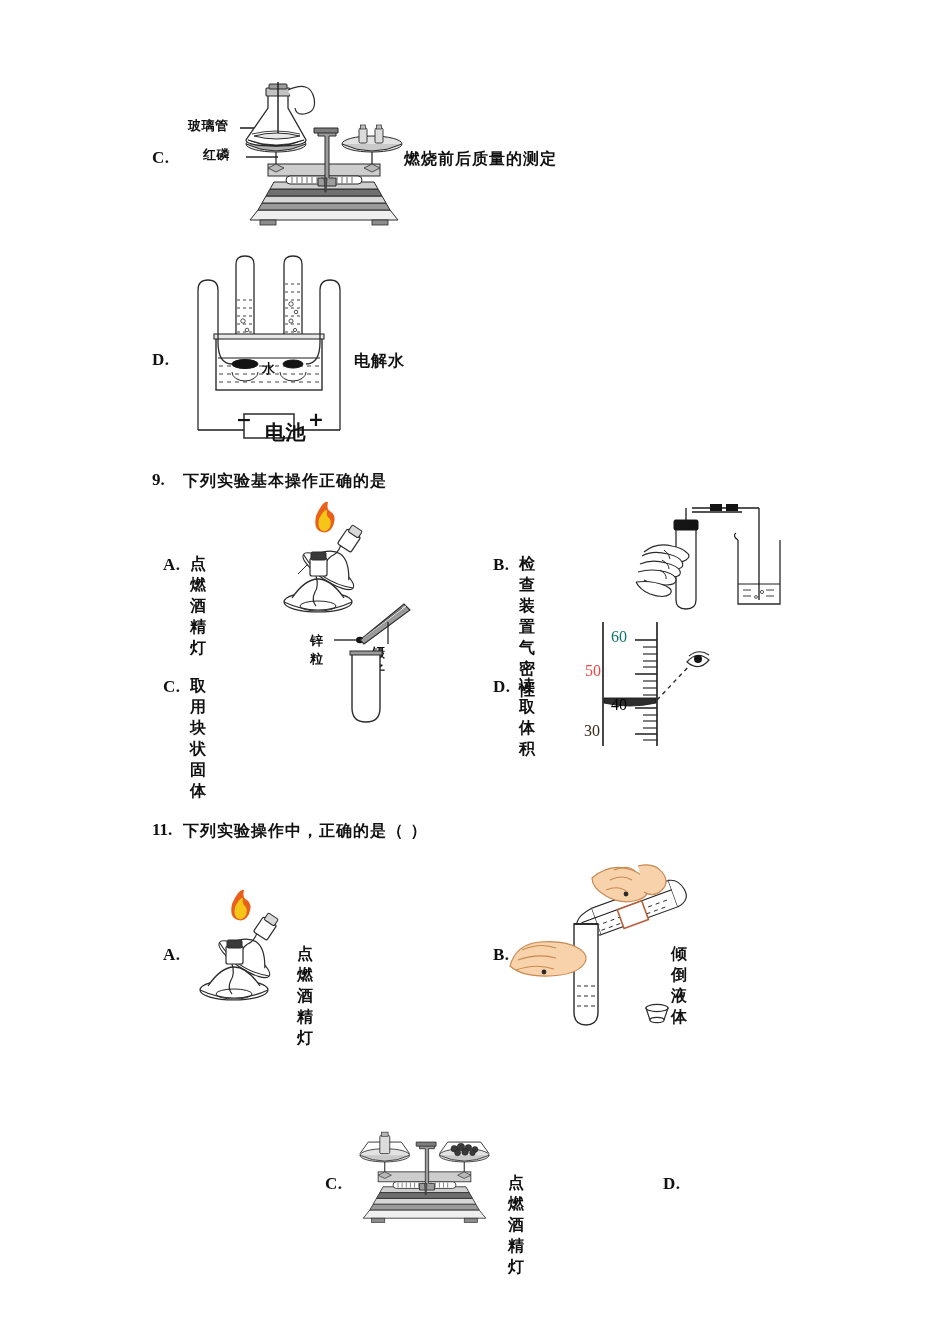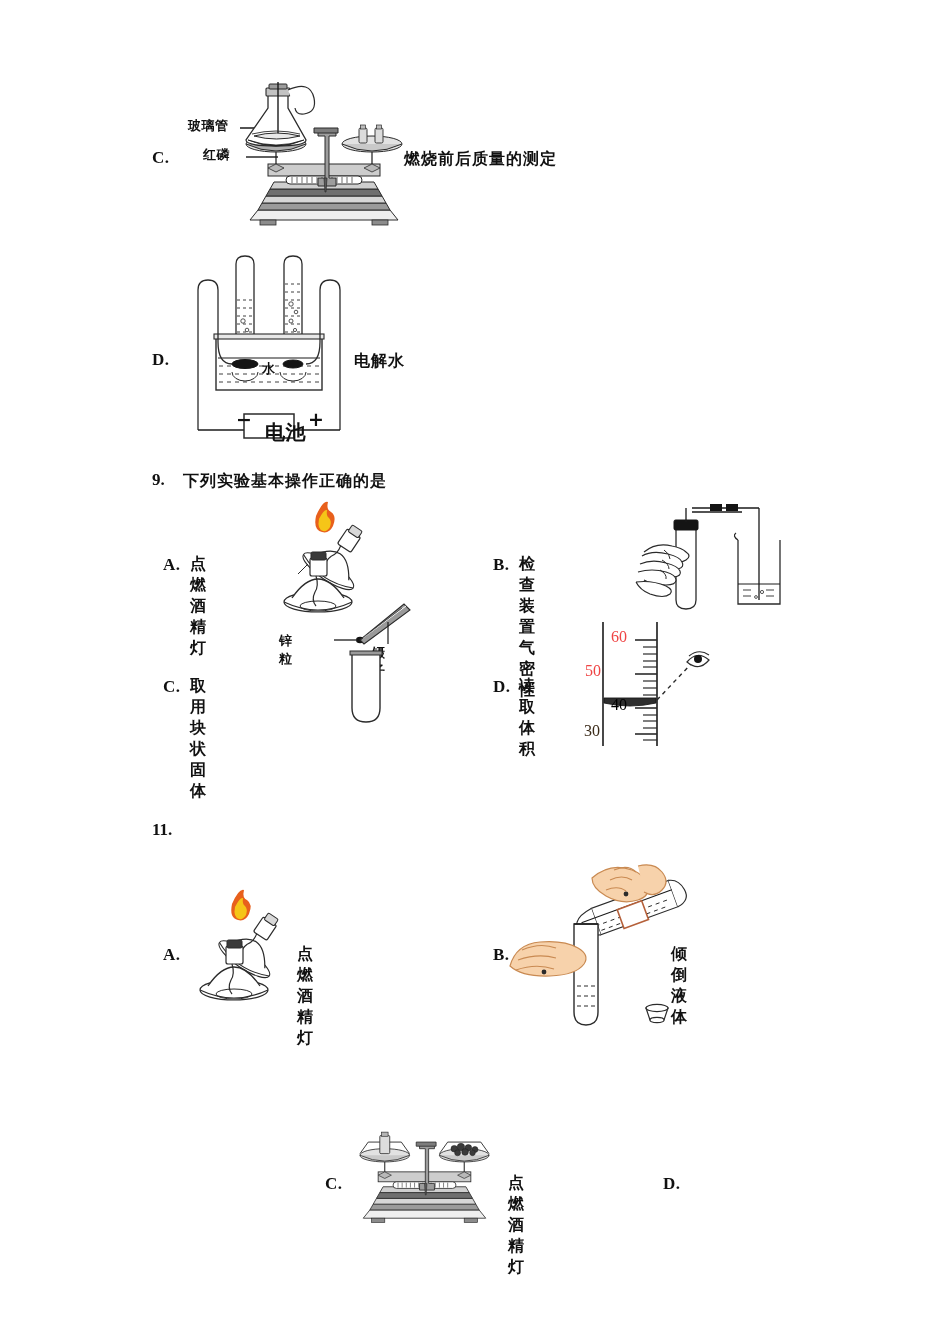--- a/index.html
+++ b/index.html
@@ -297,21 +297,21 @@
           <path d="M32,60 q7,4 7,9"></path>
           <path d="M30,70 q7,4 6,9"></path>
         </g>
       </svg>
     </div>
 
     <div class="abs" style="left:0;top:160px;">
       <div class="abs opt-label" style="left:163px;top:55px;">C.</div>
       <div class="abs cn" style="left:190px;top:54px;">取用块状固体</div>
 
-      <div class="abs tiny-cn" style="left:279px;top:10px;">锌粒</div>
+      <div class="abs tiny-cn" style="left:310px;top:10px;">锌粒</div>
       <div class="abs tiny-cn" style="left:372px;top:22px;">镊子</div>
 
       <svg class="abs" style="left:330px;top:-10px;" width="120" height="125" viewBox="0 0 120 125">
 
         <line class="ln" x1="4" y1="28" x2="26" y2="28" stroke-width="1.3"></line>
 
         <ellipse cx="30" cy="28" rx="4" ry="3.3" fill="#141414"></ellipse>
 
         <g>
           <path d="M30,28 L74,-8 L80,-2 L34,32 Z" fill="#9a9a9a" stroke="#2b2b2b" stroke-width="1.1"></path>
@@ -360,30 +360,31 @@
 
         <line x1="62" y1="78" x2="96" y2="42" stroke="#2b2b2b" stroke-width="1.4" stroke-dasharray="4 4"></line>
 
         <g transform="translate(92,30)">
           <path d="M0,10 q10,-12 22,-2 q-10,12 -22,2 Z" fill="#ffffff" stroke="#2b2b2b" stroke-width="1.2"></path>
           <circle cx="11" cy="7" r="4" fill="#141414"></circle>
           <path d="M2,4 q10,-8 20,-1" fill="none" stroke="#2b2b2b" stroke-width="1.1"></path>
         </g>
       </svg>
 
-      <div class="abs" style="left:611px;top:6px;font-family:'Liberation Serif',serif;font-size:16px;color:#ef4444;">60</div>
+      <div class="abs" style="left:611px;top:6px;font-family:'Liberation Serif',serif;font-size:16px;color:#0f766e;">60</div>
       <div class="abs" style="left:585px;top:40px;font-family:'Liberation Serif',serif;font-size:16px;color:#ef4444;">50</div>
       <div class="abs" style="left:611px;top:74px;font-family:'Liberation Serif',serif;font-size:16px;color:#000000;">40</div>
       <div class="abs" style="left:584px;top:100px;font-family:'Liberation Serif',serif;font-size:16px;color:#3a2a18;">30</div>
     </div>
   </div>
 
   <div class="abs" style="left:0;top:812px;width:753px;height:450px;">
 
     <div class="abs qnum" style="left:152px;top:8px;">11.</div>
+    <div class="abs qtext" style="left:183px;top:9px;">下列实验操作中，正确的是（   ）</div>
 
     <div class="abs" style="left:0;top:50px;">
       <div class="abs opt-label" style="left:163px;top:83px;">A.</div>
       <div class="abs cn" style="left:297px;top:82px;">点燃酒精灯</div>
 
       <svg class="abs" style="left:188px;top:28px;" width="130" height="125" viewBox="0 0 130 125">
         <g transform="rotate(34 72 46)">
           <ellipse cx="72" cy="74" rx="30" ry="9" fill="#ffffff" stroke="#2b2b2b" stroke-width="1.1"></ellipse>
           <path d="M42,74 q30,14 60,0" fill="#ffffff" stroke="#2b2b2b" stroke-width="1.1"></path>
           <path d="M50,70 q22,-34 44,0" fill="#ffffff" stroke="#2b2b2b" stroke-width="1.2"></path>

